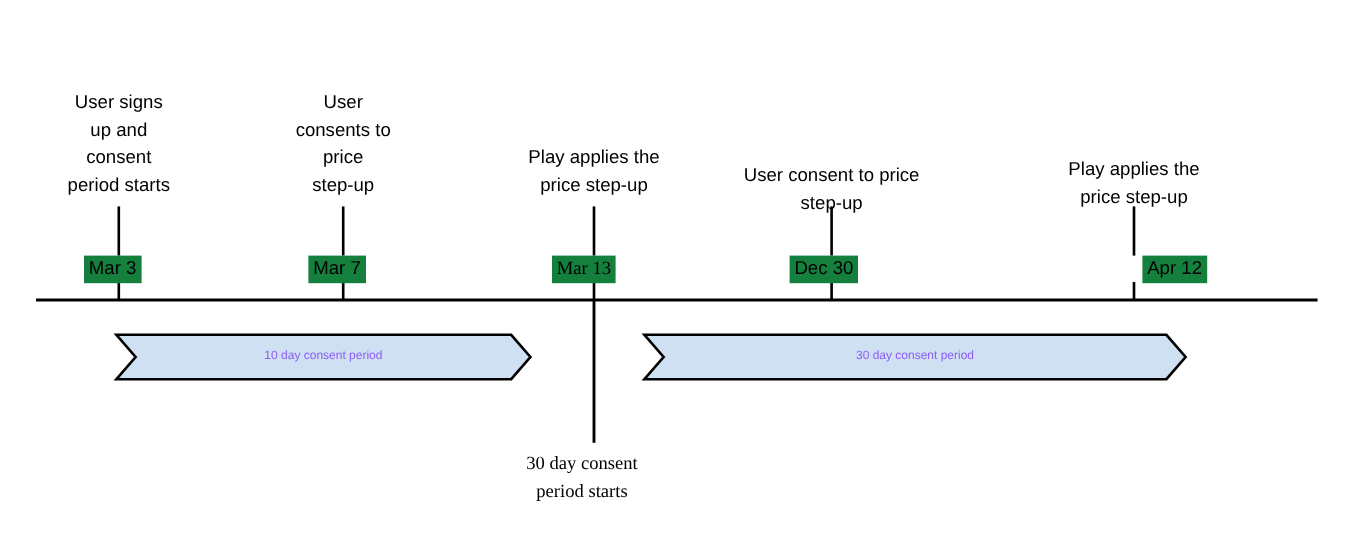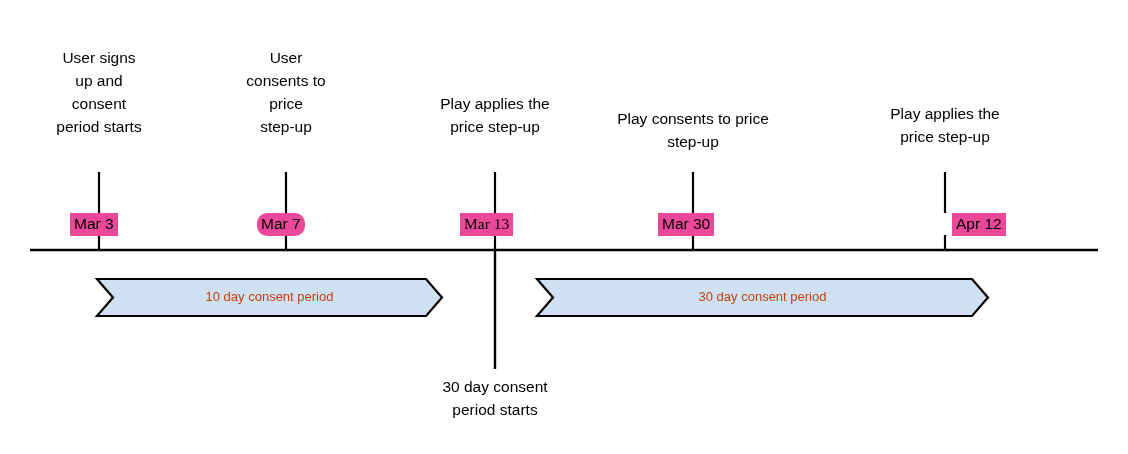--- a/index.html
+++ b/index.html
@@ -44,36 +44,37 @@
     stroke-linejoin: miter;
   }
   .evt-label {
     position: absolute;
     text-align: center;
     font-size: 15.5px;
     line-height: 23px;
     color: #000000;
     white-space: pre-line;
     pointer-events: none;
+    margin-top: 28px;
   }
   .date-chip {
     position: absolute;
     font-size: 15.5px;
     line-height: 20px;
     color: #000000;
-    background: #ec4899;
+    background: #15803d;
     padding: 1px 4px 2px 4px;
     white-space: nowrap;
   }
   .banner-label {
     position: absolute;
     text-align: center;
-    font-size: 13px;
+    font-size: 10px;
     line-height: 20px;
-    color: #c2410c;
+    color: #8b5cf6;
     white-space: nowrap;
   }
   .below-label {
     position: absolute;
     text-align: center;
     font-size: 15.5px;
     line-height: 23px;
     color: #000000;
     white-space: pre-line;
   }
@@ -109,30 +110,30 @@
   <div class="evt-label" style="left:24px; top:46px; width:150px;">User signs
 up and
 consent
 period starts</div>
   <div class="evt-label" style="left:211px; top:46px; width:150px;text-align:center;">User
 consents to
 price
 step-up</div>
   <div class="evt-label" style="left:400px; top:92px; width:190px;">Play applies the
 price step-up</div>
-  <div class="evt-label" style="left:578px; top:107px; width:230px;">Play consents to price
+  <div class="evt-label" style="left:578px; top:107px; width:230px;">User consent to price
 step-up</div>
   <div class="evt-label" style="left:850px; top:102px; width:190px;">Play applies the
 price step-up</div>
 
   <div class="date-chip" style="left:70px; top:213px;">Mar 3</div>
-  <div class="date-chip" style="left:257px; top:213px;border-radius:10px;">Mar 7</div>
+  <div class="date-chip" style="left:257px; top:213px;">Mar 7</div>
   <div class="date-chip" style="left:460px; top:213px;font-family:Liberation Serif, serif;">Mar 13</div>
-  <div class="date-chip" style="left:658px; top:213px;">Mar 30</div>
+  <div class="date-chip" style="left:658px; top:213px;">Dec 30</div>
   <div class="date-chip" style="left:912px; top:213px;margin-left:40px;">Apr 12</div>
 
   <div class="banner-label" style="left:97px; top:287px; width:345px;">10 day consent period</div>
   <div class="banner-label" style="left:537px; top:287px; width:451px;">30 day consent period</div>
 
-  <div class="below-label" style="left:395px; top:375px; width:200px;">30 day consent
+  <div class="below-label" style="left:385px; top:375px; width:200px;font-family:Liberation Serif, serif;">30 day consent
 period starts</div>
 
 </div>
 
 </body></html>

